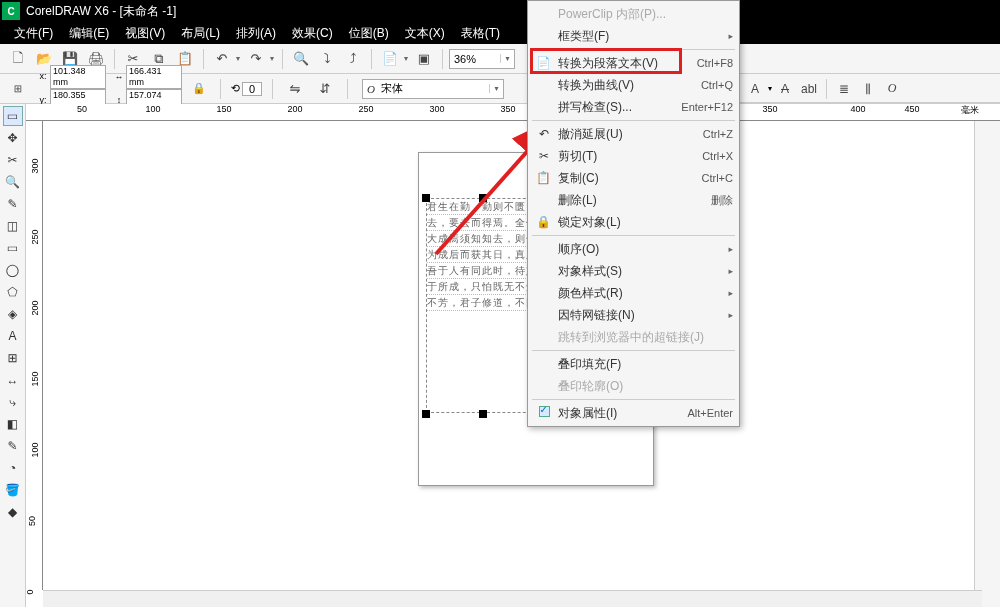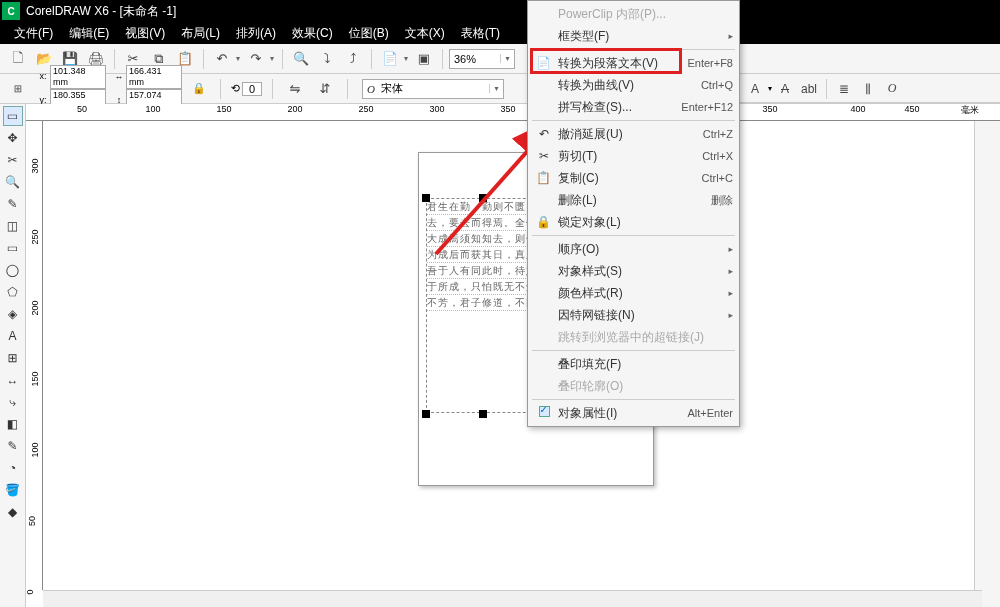--- a/index.html
+++ b/index.html
@@ -264,21 +264,21 @@
     <div class="row">
       <span class="icn"></span>
       <span class="lbl">框类型(F)</span>
       <span class="sub">▸</span>
       <span class="ks"></span>
     </div>
     <div class="sep"></div>
     <div class="row">
       <span class="icn">📄</span>
       <span class="lbl">转换为段落文本(V)</span>
-      <span class="ks">Enter+F8</span>
+      <span class="ks">Ctrl+F8</span>
     </div>
     <div class="row">
       <span class="icn"></span>
       <span class="lbl">转换为曲线(V)</span>
       <span class="ks">Ctrl+Q</span>
     </div>
     <div class="row">
       <span class="icn"></span>
       <span class="lbl">拼写检查(S)...</span>
       <span class="ks">Enter+F12</span>

